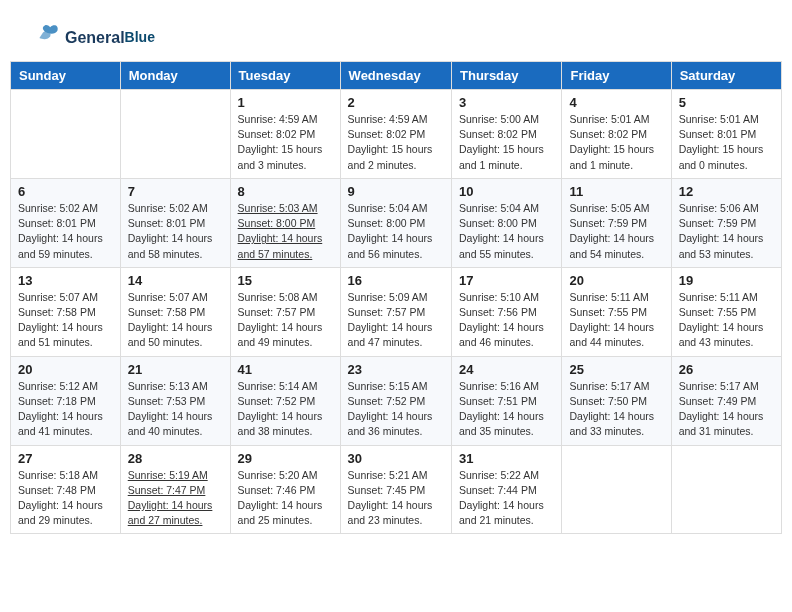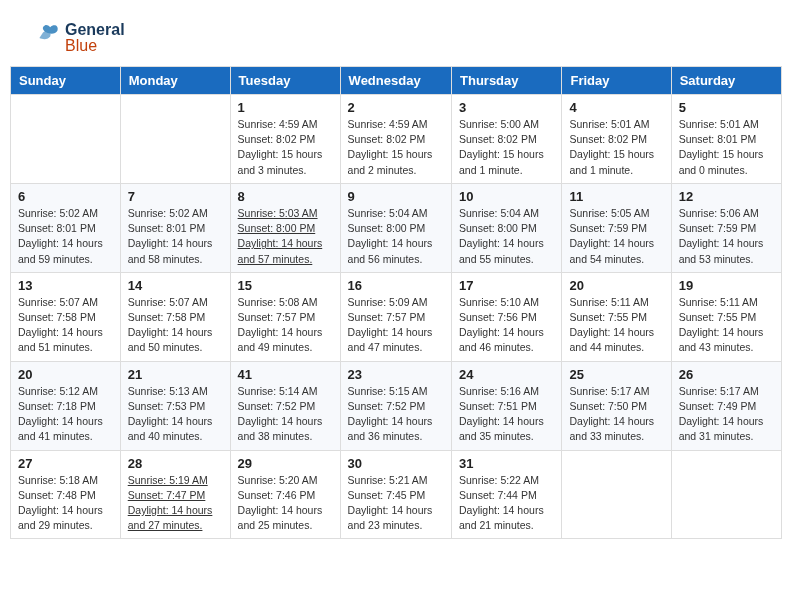--- a/index.html
+++ b/index.html
@@ -24,21 +24,20 @@
       font-weight: bold;
       color: #1a3a5c;
     }
     .location {
       font-size: 14px;
       color: #555;
     }
     .calendar {
       width: 100%;
       border-collapse: collapse;
-      margin-top: 5px;
     }
     .calendar th {
       background-color: #1a6bbf;
       color: #fff;
       text-align: left;
       padding: 6px 8px;
       font-size: 13px;
       border: 1px solid #ddd;
     }
     .calendar td {
@@ -74,32 +73,32 @@
       display: flex;
       align-items: center;
       gap: 4px;
     }
     .logo-icon {
       width: 36px;
       height: 36px;
     }
     .logo-words {
       display: flex;
-      flex-direction: column;
+      flex-direction: row;
       line-height: 1;
     }
     .logo-general {
       font-size: 16px;
       font-weight: bold;
       color: #1a3a5c;
     }
     .logo-blue {
-      font-size: 16px;
-      font-weight: normal;
-      color: #c2410c;
+      font-size: 14px;
+      font-weight: bold;
+      color: #0c4a6e;
     }
   </style>
 </head>
 <body>
 
 <div class="header">
   <div class="logo-container">
     <svg class="logo-icon" viewBox="0 0 40 40" xmlns="http://www.w3.org/2000/svg">
       <path d="M28 8 C32 4, 38 6, 36 12 C34 16, 28 16, 24 14 C20 12, 18 8, 22 6 C24 5, 26 6, 28 8Z" fill="#4a90c4"></path>
       <path d="M20 14 C24 10, 30 12, 28 18 C26 22, 20 22, 16 20" fill="#4a90c4" opacity="0.7"></path>

